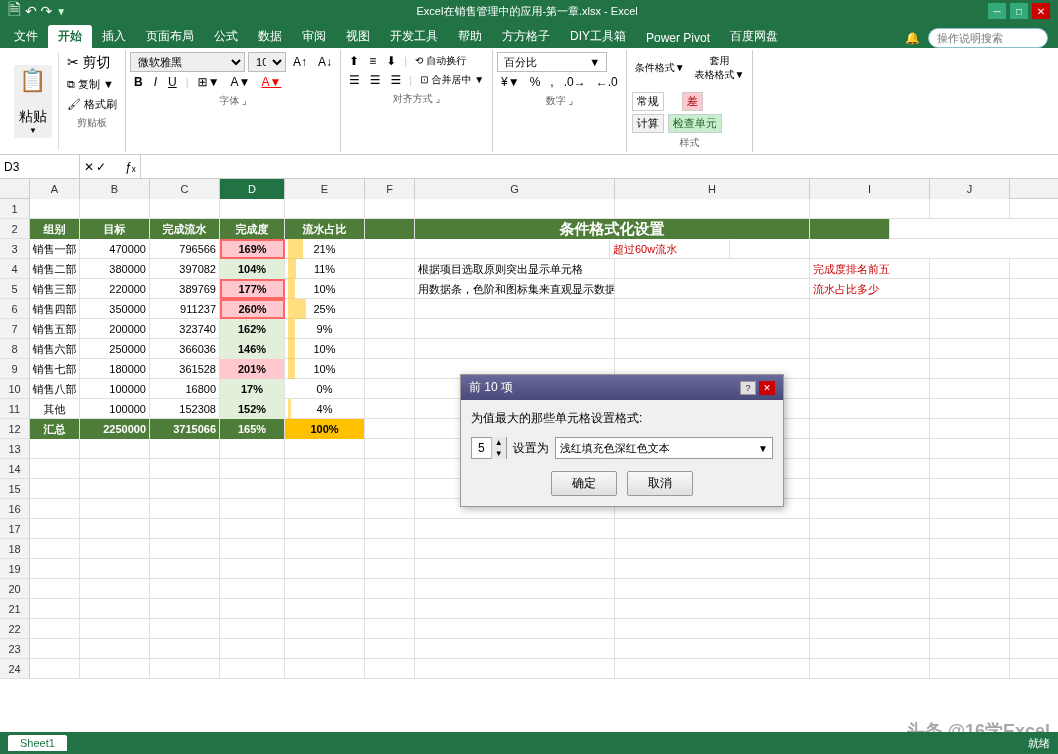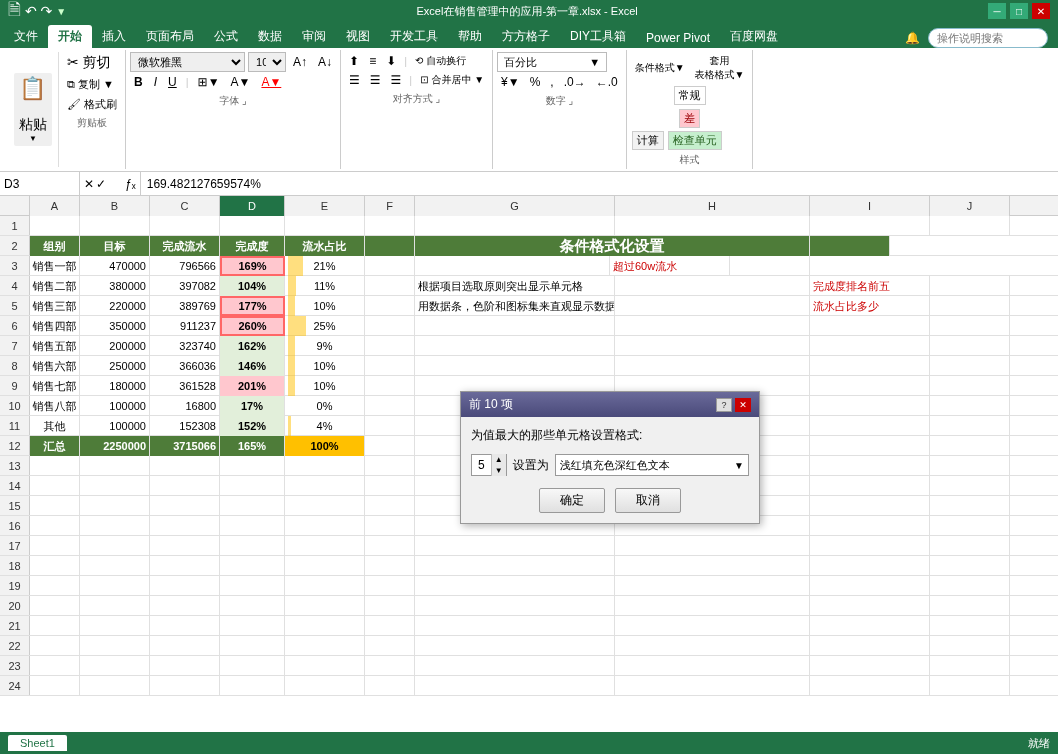--- a/index.html
+++ b/index.html
@@ -193,21 +193,21 @@
     #dialog-overlay {
       position: absolute;
       top: 0; left: 0; right: 0; bottom: 0;
       z-index: 100;
       pointer-events: none;
     }
     #dialog {
       position: absolute;
       top: 195px;
       left: 460px;
-      width: 300px;
+      width: 324px;
       background: #f0f0f0;
       border: 1px solid #999;
       box-shadow: 2px 2px 8px rgba(0,0,0,0.3);
       pointer-events: all;
       font-size: 12px;
     }
     #dialog-title {
       background: linear-gradient(to bottom, #6a6a9a, #4a4a7a);
       color: #fff;
       padding: 4px 8px;
@@ -453,41 +453,40 @@
       <span class="rs-label">数字 ⌟</span>
     </div>
   </div>
 
   <div class="ribbon-section">
     <div class="ribbon-section-inner">
       <div class="rs-top" style="gap:2px;">
         <button class="small-btn" style="font-size:10px;">条件格式▼</button>
         <button class="small-btn" style="font-size:10px;">套用<br>表格格式▼</button>
       </div>
-      <div class="rs-mid" style="gap:2px;margin-top:0;flex-direction:column;">
+      <div class="rs-mid" style="gap:16px;margin-top:6px;">
         <span class="cell-style-box style-normal">常规</span>
         <span class="cell-style-box style-bad">差</span>
       </div>
       <div class="rs-bot" style="gap:2px;">
         <span class="cell-style-box style-calc">计算</span>
         <span class="cell-style-box style-check">检查单元</span>
       </div>
       <span class="rs-label">样式</span>
     </div>
   </div>
 </div>
 
 <div id="formula-bar">
   <div id="cell-ref">D3</div>
   <div id="formula-icons">
     <span style="cursor:pointer;font-size:12px;">✕</span>
     <span style="cursor:pointer;font-size:12px;">✓</span>
     <span style="cursor:pointer;font-size:12px;margin-left:17px;">ƒₓ</span>
   </div>
-  <input id="formula-input" type="text" value="169.482127659574%" style="">
 </div>
 
 <div id="sheet-area" style="height: calc(754px - 22px - 26px - 72px - 24px - 22px); overflow: hidden;">
 
   <div id="col-headers">
     <div class="corner-cell"></div>
     <div class="col-header cA">A</div>
     <div class="col-header cB">B</div>
     <div class="col-header cC">C</div>
     <div class="col-header cD selected">D</div>

